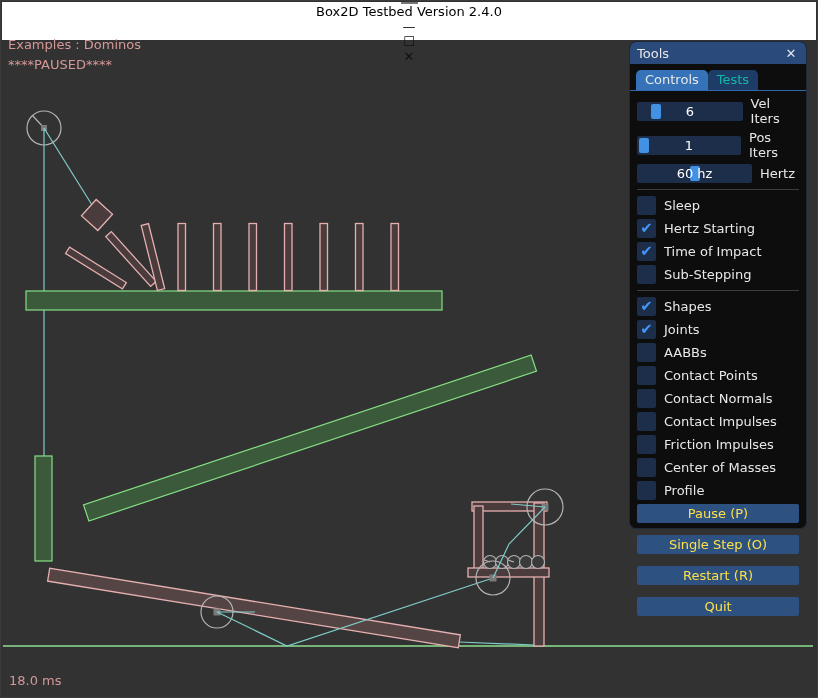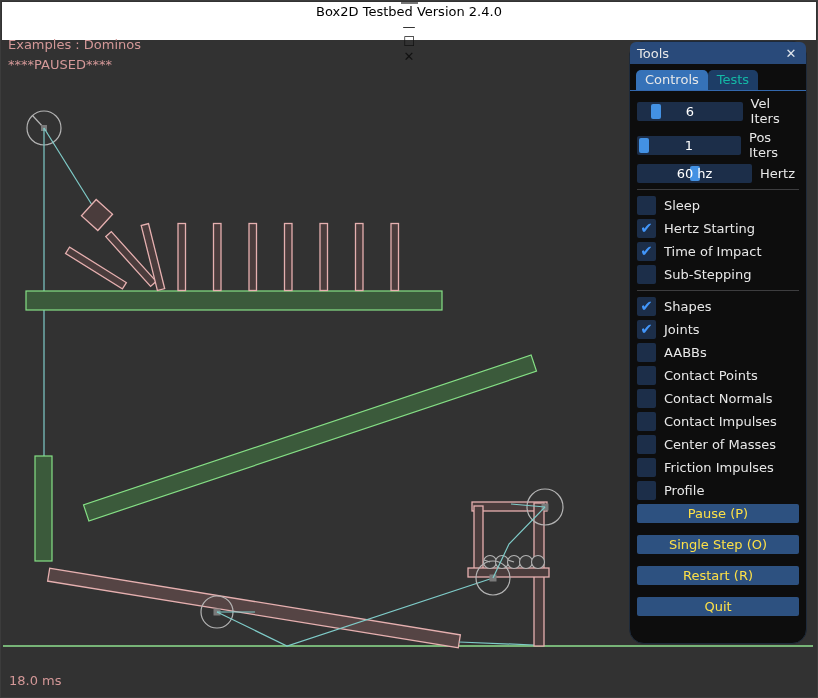--- a/index.html
+++ b/index.html
@@ -24,22 +24,22 @@
   #ms-label{left:8px;top:672px;}
   .st-green{stroke:var(--green);fill:var(--green_fill);stroke-width:1.2;}
   .st-green-line{stroke:var(--ground);stroke-width:1.4;fill:none;}
   .st-pink{stroke:var(--pink);fill:var(--pink_fill);stroke-width:1.3;}
   .st-plank{stroke:var(--pink);fill:var(--plank_fill);stroke-width:1.3;}
   .st-gray{stroke:var(--gray);fill:none;stroke-width:1.2;}
   .st-ball{stroke:var(--gray);fill:#3a3a3a;stroke-width:1.1;}
   .st-cyan{stroke:var(--cyan);fill:none;stroke-width:1.2;}
   .anchor{fill:var(--anchor);stroke:none;}
   
-  #panel{position:absolute;left:628px;top:40px;width:178px;height:603px;
-    background:rgba(11,11,11,0.96);border:1px solid #1e2a3a;border-radius:15px;
+  #panel{position:absolute;left:628px;top:40px;width:178px;height:488px;
+    background:rgba(11,11,11,0.96);border:1px solid #1e2a3a;border-radius:7px;
     box-sizing:border-box;color:#e8e8e8;font-size:13px;}
   #panel-title{height:22px;background:var(--title_bg);border-radius:6px 6px 0 0;
     display:flex;align-items:center;padding:0 7px;}
   #panel-title .t{flex:1;font-size:13px;}
   #panel-close{color:#dfe5ec;font-size:13px;width:16px;text-align:center;cursor:default;}
   #tabbar{display:flex;gap:0;padding:6px 6px 0 6px;border-bottom:1px solid var(--tab_underline);}
   .tab{padding:2px 9px 3px 9px;border-radius:5px 5px 0 0;cursor:default;}
   .tab.active{background:var(--tab_active);}
   .tab.inactive{background:var(--tab_inactive);color:#14b8a6;}
   #panel-body{padding:5px 7px 0 7px;}
@@ -238,25 +238,25 @@
       <div class="check-row">
         <span class="checkbox"></span>
         <span class="check-label">Contact Normals</span>
       </div>
       <div class="check-row">
         <span class="checkbox"></span>
         <span class="check-label">Contact Impulses</span>
       </div>
       <div class="check-row">
         <span class="checkbox"></span>
+        <span class="check-label">Friction Impulses</span>
+      </div>
+      <div class="check-row">
+        <span class="checkbox"></span>
         <span class="check-label">Center of Masses</span>
-      </div>
-      <div class="check-row">
-        <span class="checkbox"></span>
-        <span class="check-label">Friction Impulses</span>
       </div>
       <div class="check-row">
         <span class="checkbox"></span>
         <span class="check-label">Profile</span>
       </div>
 
       <div class="btn">Pause (P)</div>
       <div class="btn">Single Step (O)</div>
       <div class="btn">Restart (R)</div>
       <div class="btn">Quit</div>

